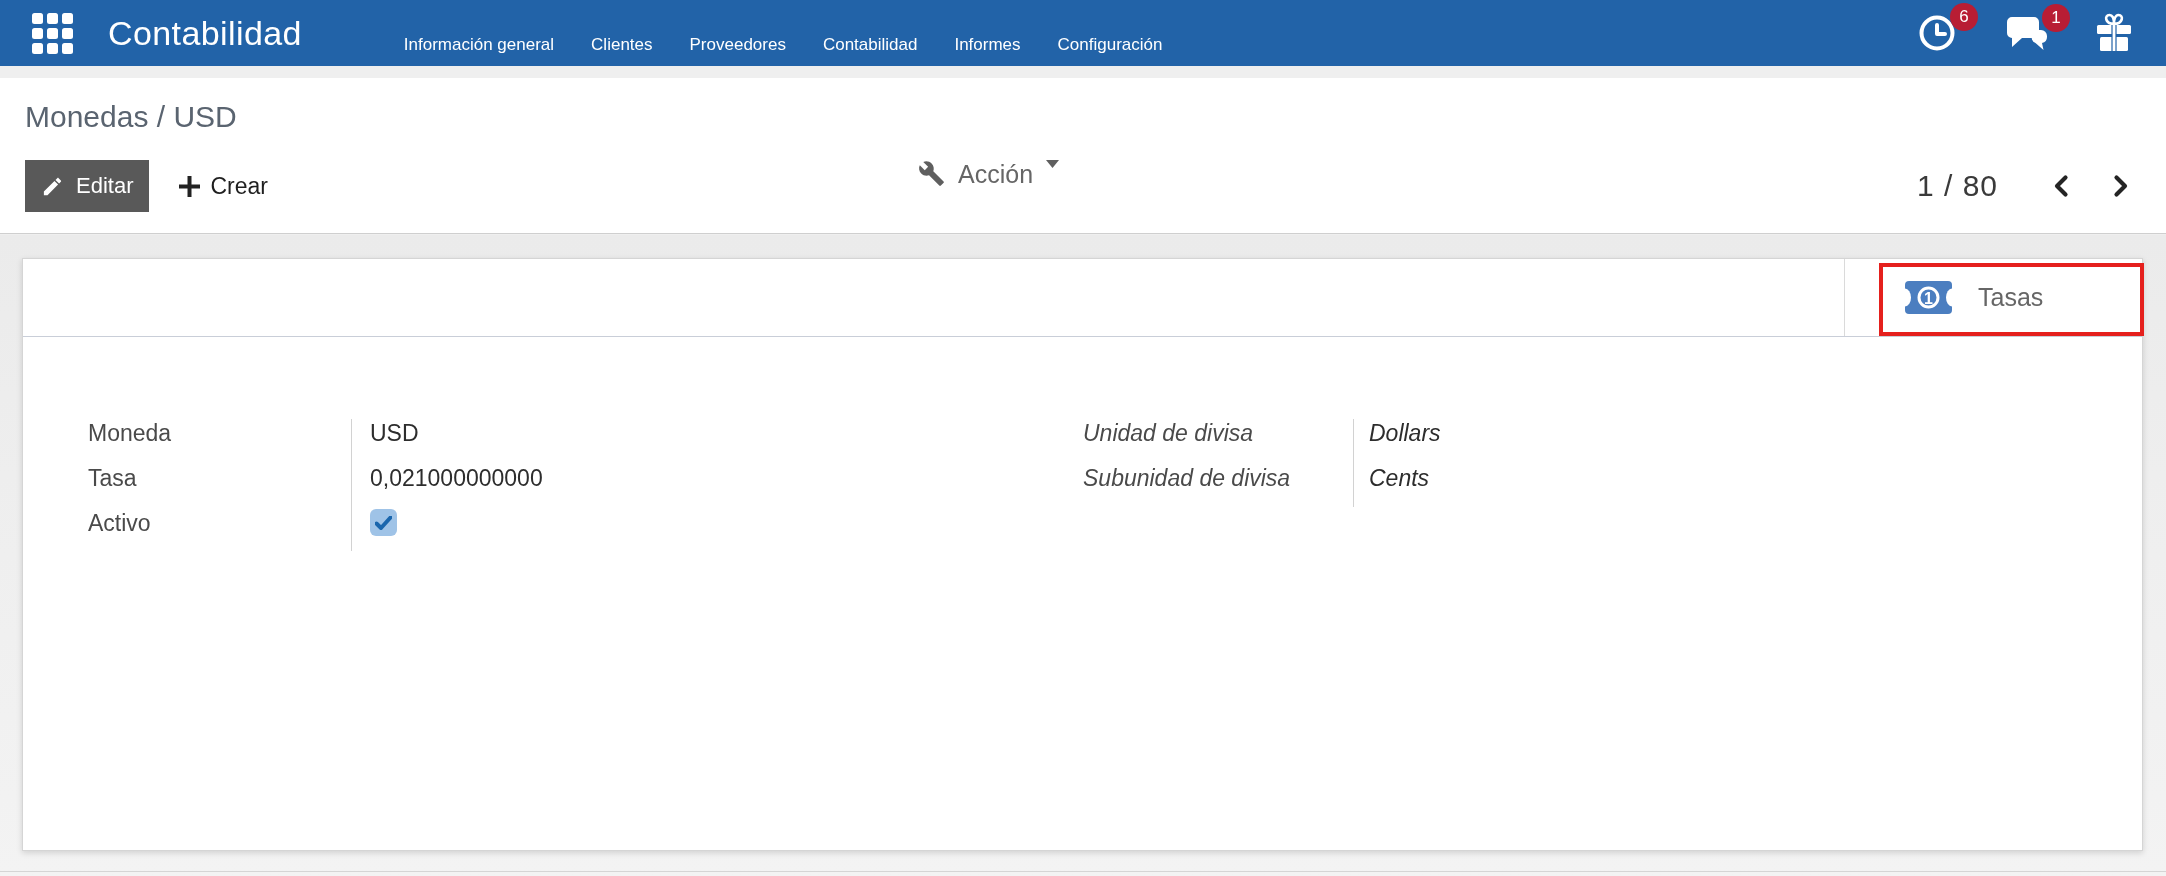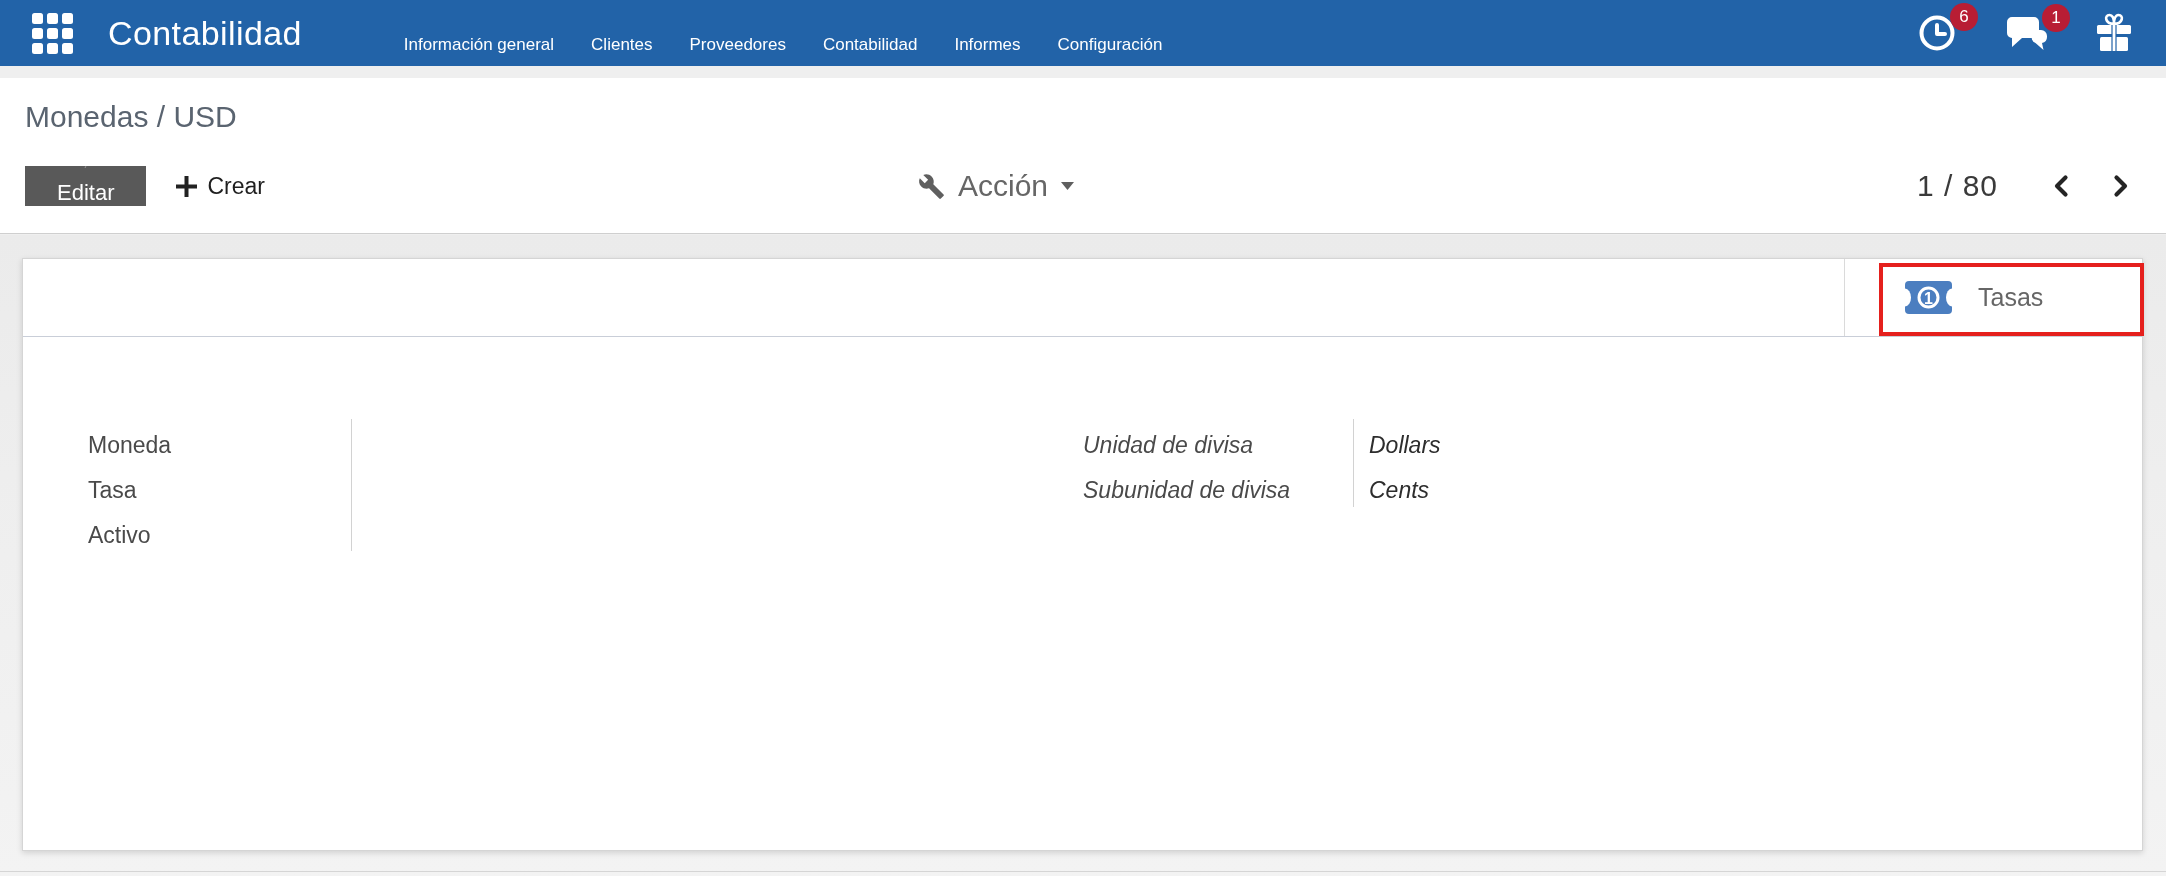--- a/index.html
+++ b/index.html
@@ -37,31 +37,31 @@
   .user-name { font-size: 26px; color: #fff; white-space: nowrap; }
 
   
   .control-panel {
     position: absolute; top: 78px; left: 0; width: 2166px; height: 156px;
     background: #fff; border-bottom: 1px solid #cfcfcf;
   }
   .breadcrumb { position: absolute; left: 25px; top: 22px; font-size: 30px; color: #5a6470; cursor: pointer; white-space: nowrap; }
   .btn-row { position: absolute; left: 25px; top: 82px; height: 52px; display: flex; align-items: center; }
   .btn-edit {
-    height: 40px; background: #595959; color: #fff; border: none; cursor: pointer;
-    font-size: 22px; font-family: inherit; padding: 0 32px; display: flex; align-items: center; gap: 12px; flex-direction: column;
+    height: 52px; background: #595959; color: #fff; border: none; cursor: pointer;
+    font-size: 22px; font-family: inherit; padding: 0 16px; display: flex; align-items: center; gap: 12px;
   }
   .btn-create {
     margin-left: 30px; background: transparent; border: none; cursor: pointer;
     font-size: 23px; font-family: inherit; color: #1f1f1f; display: flex; align-items: center; gap: 10px;
   }
   .action-menu {
     position: absolute; left: 918px; top: 82px; height: 52px;
-    display: flex; align-items: center; gap: 13px;
-    font-size: 30px; color: #666; cursor: pointer; background: transparent; border: none; font-family: inherit;
+    display: flex; align-items: flex-start; gap: 13px;
+    font-size: 25px; color: #666; cursor: pointer; background: transparent; border: none; font-family: inherit;
   }
   .pager { position: absolute; right: 34px; top: 82px; height: 52px; display: flex; align-items: center; }
   .pager-value { font-size: 30px; color: #3a3a3a; letter-spacing: 1px; cursor: pointer; }
   .pager-prev { margin-left: 52px; }
   .pager-next { margin-left: 34px; }
   .pager-arrow { background: transparent; border: none; cursor: pointer; display: flex; align-items: center; }
 
   
   .content { position: absolute; top: 235px; left: 0; width: 2166px; height: 641px;
     background: linear-gradient(#ebebeb, #f3f3f3); }
@@ -82,21 +82,21 @@
     position: absolute; left: 1856px; top: 4px; width: 265px; height: 73px;
     border: 4px solid #e5201d; pointer-events: none;
   }
 
   .field-group { position: absolute; }
   .group-left  { left: 65px;  top: 160px; width: 940px; height: 132px; }
   .group-right { left: 1060px; top: 160px; width: 860px; height: 88px; font-style: italic; }
   .group-sep { position: absolute; top: 0; bottom: 0; width: 1px; background: #d2d2d2; }
   .group-left  .group-sep { left: 263px; }
   .group-right .group-sep { left: 270px; }
-  .labels-col, .values-col { position: absolute; top: 12px; display: flex; flex-direction: column; gap: 17px; }
+  .labels-col, .values-col { position: absolute; top: 0; display: flex; flex-direction: column; gap: 17px; }
   .labels-col { left: 0; }
   .group-left  .values-col { left: 282px; }
   .group-right .values-col { left: 286px; }
   .field-label { font-size: 23px; color: #4a4a4a; height: 28px; line-height: 28px; white-space: nowrap; }
   .field-value { font-size: 23px; color: #2d2d2d; height: 28px; line-height: 28px; white-space: nowrap; }
   .checkbox {
     width: 27px; height: 27px; border-radius: 6px; background: #9fc3e7;
     display: flex; align-items: center; justify-content: center; cursor: pointer;
   }
 </style>
@@ -209,20 +209,29 @@
       <div class="highlight-rect"></div>
     </div>
 
     <div class="field-group group-left">
       <div class="group-sep"></div>
       <div class="labels-col">
         <span class="field-label">Moneda</span>
         <span class="field-label">Tasa</span>
         <span class="field-label">Activo</span>
       </div>
+      <div class="values-col">
+        <span class="field-value">USD</span>
+        <span class="field-value">0,021000000000</span>
+        <span class="checkbox" role="checkbox" aria-checked="true">
+          <svg width="17" height="14" viewBox="0 0 17 14">
+            <path d="M1.5 7.5 L6 12 L15.5 1.5" stroke="#1a66ad" stroke-width="4" fill="none" stroke-linecap="round" stroke-linejoin="round"></path>
+          </svg>
+        </span>
+      </div>
     </div>
 
     <div class="field-group group-right">
       <div class="group-sep"></div>
       <div class="labels-col">
         <span class="field-label">Unidad de divisa</span>
         <span class="field-label">Subunidad de divisa</span>
       </div>
       <div class="values-col">
         <span class="field-value">Dollars</span>

